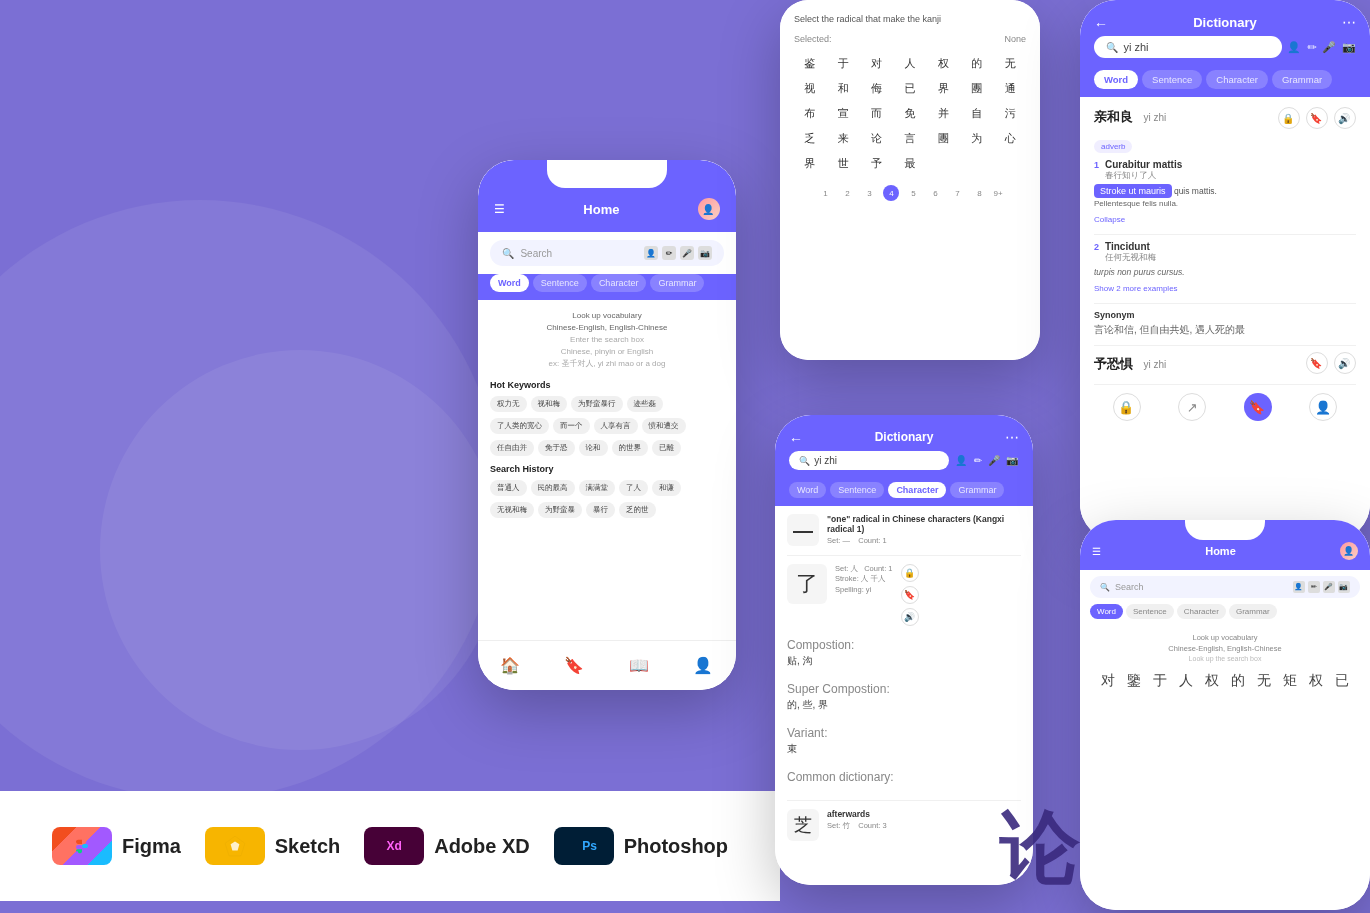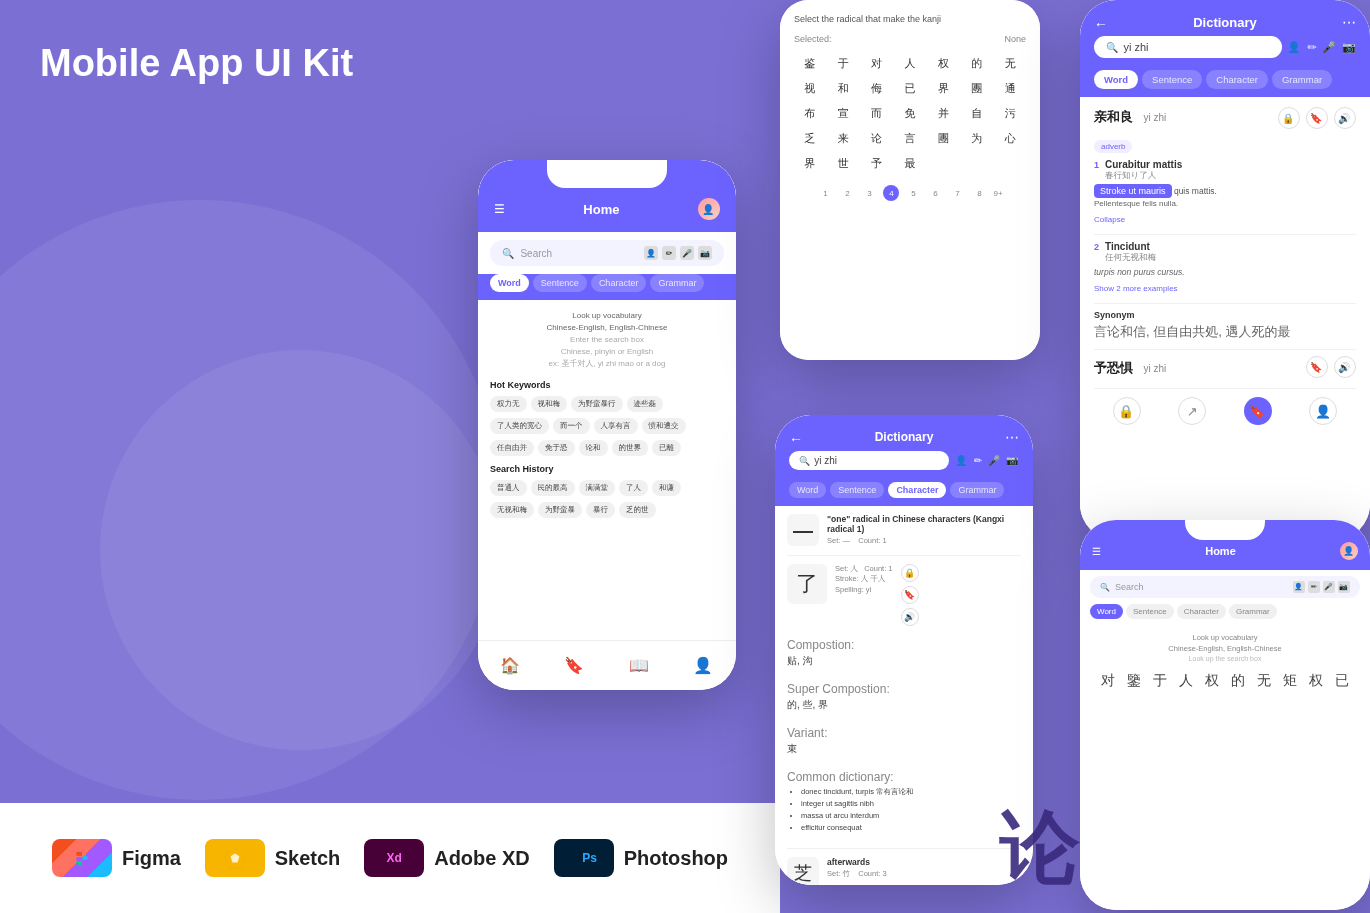--- a/index.html
+++ b/index.html
@@ -34,21 +34,21 @@
       top: 40px;
       color: white;
       font-size: 38px;
       font-weight: 800;
       line-height: 1.25;
     }
 
     
     .bottom-bar {
       position: absolute;
-      bottom: 0;
+      bottom: 12px;
       left: 0;
       width: 780px;
       height: 110px;
       background: white;
       display: flex;
       align-items: center;
       justify-content: space-around;
       padding: 0 40px;
     }
     .tool-item {
@@ -550,21 +550,21 @@
     .p4-synonym-section {
       margin-bottom: 8px;
     }
     .p4-synonym-label {
       font-size: 9px;
       font-weight: 700;
       color: #333;
       margin-bottom: 3px;
     }
     .p4-synonym-text {
-      font-size: 13px;
+      font-size: 10px;
       color: #666;
     }
     .p4-second-word {
       display: flex;
       justify-content: space-between;
       align-items: center;
       margin-bottom: 4px;
     }
 
     
@@ -670,21 +670,20 @@
     }
     .search-icon { font-size: 10px; color: #aaa; }
   </style>
 </head>
 <body>
 
 <div class="bg-shape bg-shape-1"></div>
 <div class="bg-shape bg-shape-2"></div>
 
 <div class="hero-title">
-  <div>Mobile App UI Kit</div>
 </div>
 
 <div class="bottom-bar">
   <div class="tool-item">
     <div class="tool-icon figma-icon">
       <svg width="22" height="22" viewBox="0 0 38 57" fill="none">
         <path d="M19 28.5C19 25.46 21.46 23 24.5 23H29C32.04 23 34.5 25.46 34.5 28.5C34.5 31.54 32.04 34 29 34H24.5C21.46 34 19 31.54 19 28.5Z" fill="#1ABCFE"></path>
         <path d="M3.5 42C3.5 38.96 5.96 36.5 9 36.5H19V42C19 45.04 16.54 47.5 13.5 47.5C10.46 47.5 8 45.04 8 42H3.5Z" fill="#0ACF83"></path>
         <path d="M19 8.5V23H24.5C27.54 23 30 20.54 30 17.5C30 14.46 27.54 12 24.5 12H19V8.5Z" fill="#FF7262"></path>
         <path d="M3.5 17.5C3.5 20.54 5.96 23 9 23H19V12H9C5.96 12 3.5 14.46 3.5 17.5Z" fill="#F24E1E"></path>
@@ -902,26 +901,20 @@
         <div class="p3-detail-section">
           <div class="p3-detail-label">Super Compostion:</div>
           <div class="p3-detail-text">的, 些, 界</div>
         </div>
         <div class="p3-detail-section">
           <div class="p3-detail-label">Variant:</div>
           <div class="p3-detail-text">束</div>
         </div>
         <div class="p3-detail-section">
           <div class="p3-detail-label">Common dictionary:</div>
-          <ul class="p3-bullet-list">
-            <li>donec tincidunt, turpis 常有言论和</li>
-            <li>integer ut sagittis nibh</li>
-            <li>massa ut arcu interdum</li>
-            <li>efficitur consequat</li>
-          </ul>
         </div>
       </div>
 
       <div class="p3-entry" style="border-bottom:none;">
         <div class="p3-char-box" style="font-size:18px;">芝</div>
         <div class="p3-entry-info">
           <div class="p3-entry-title">afterwards</div>
           <div class="p3-entry-meta">Set: 竹 &nbsp;&nbsp; Count: 3</div>
         </div>
       </div>

